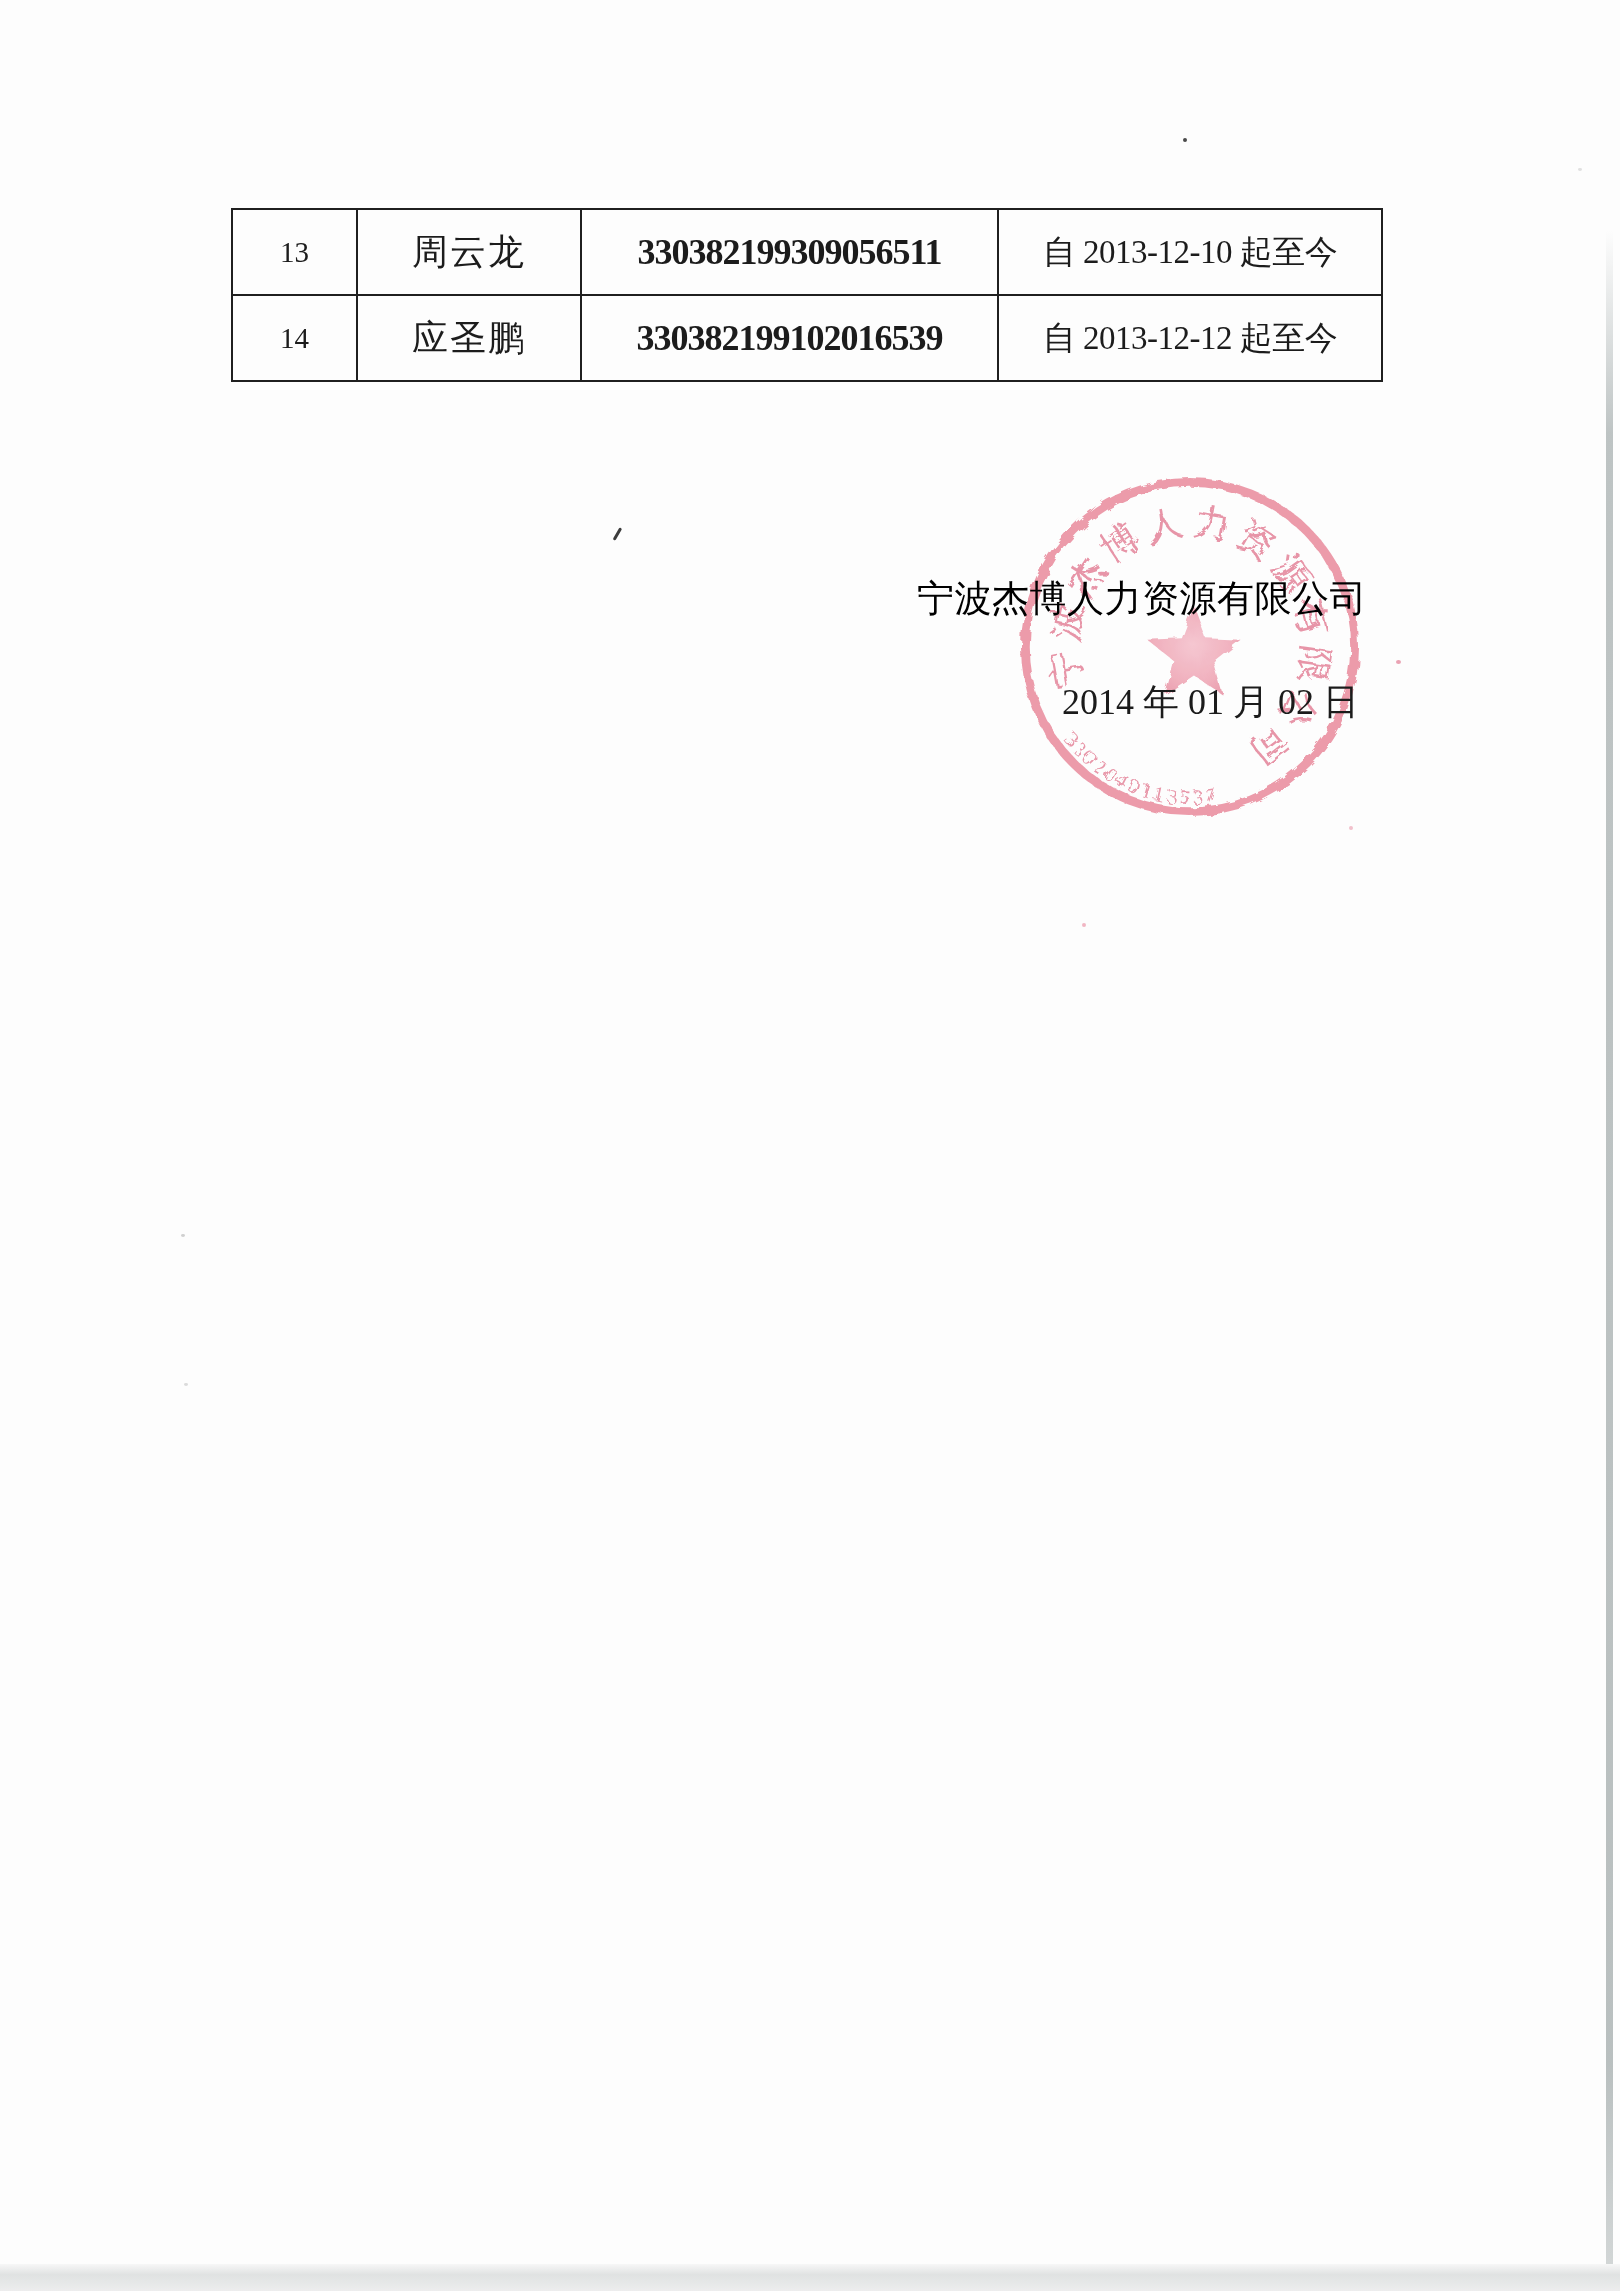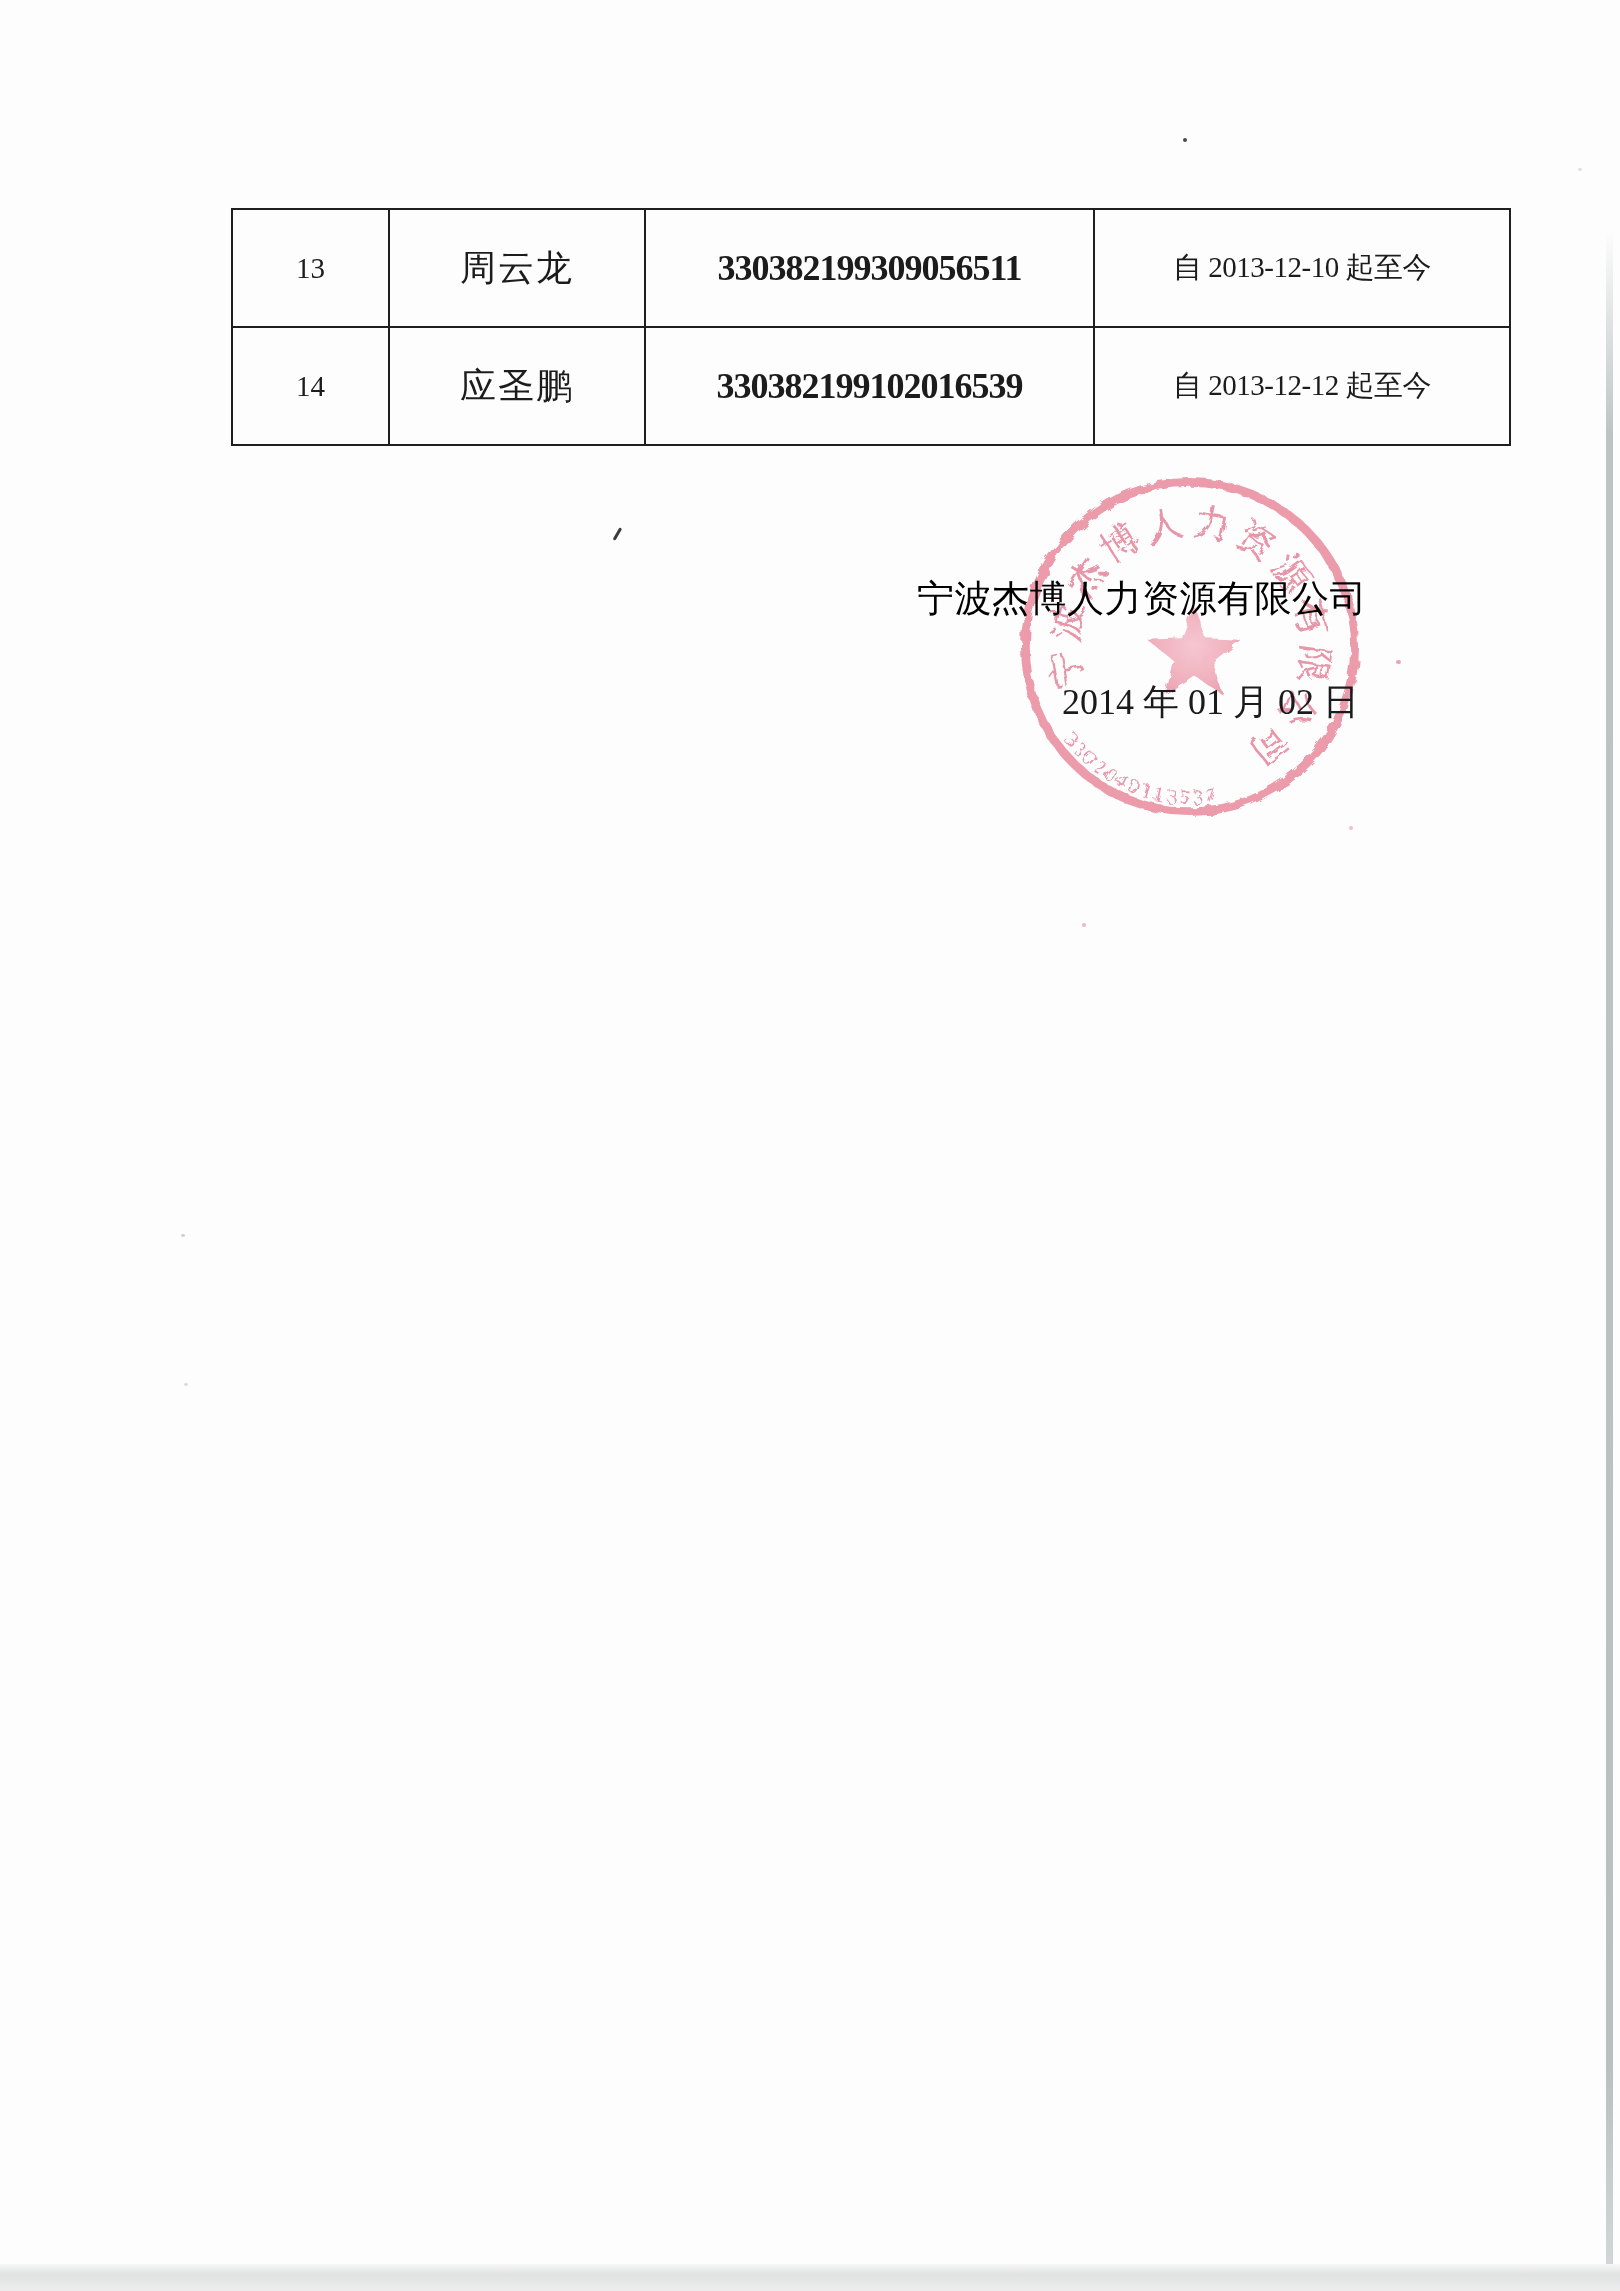--- a/index.html
+++ b/index.html
@@ -10,28 +10,28 @@
     color:#1c1c1c;
   }
   
   .roster{
     position:absolute;left:231px;top:208px;
     border-collapse:collapse;table-layout:fixed;
   }
   .roster td{
     border:2px solid #1f1f1f;
     text-align:center;vertical-align:middle;
-    padding:16px;height:84px;
+    padding:0;height:84px;
     background:transparent;
   }
   .roster{border:2.9px solid #171717;}
   .col-idx{width:123px;font-size:29px;}
   .col-name{width:222px;font-size:36px;letter-spacing:2px;}
   .col-id{width:415px;font-size:36px;letter-spacing:-1px;font-weight:bold;}
-  .col-period{width:382px;font-size:29px;letter-spacing:-0.5px;border-radius:26px;}
+  .col-period{width:382px;font-size:33px;letter-spacing:-0.5px;border-radius:26px;}
   
   .company-line{
     position:absolute;left:917px;top:574px;
     font-size:37px;letter-spacing:0.5px;color:#000000;
     z-index:3;white-space:nowrap;
   }
   .date-line{
     position:absolute;left:1062px;top:659px;
     font-size:36px;color:#1b1b1b;
     z-index:3;white-space:nowrap;margin-top:19px;

